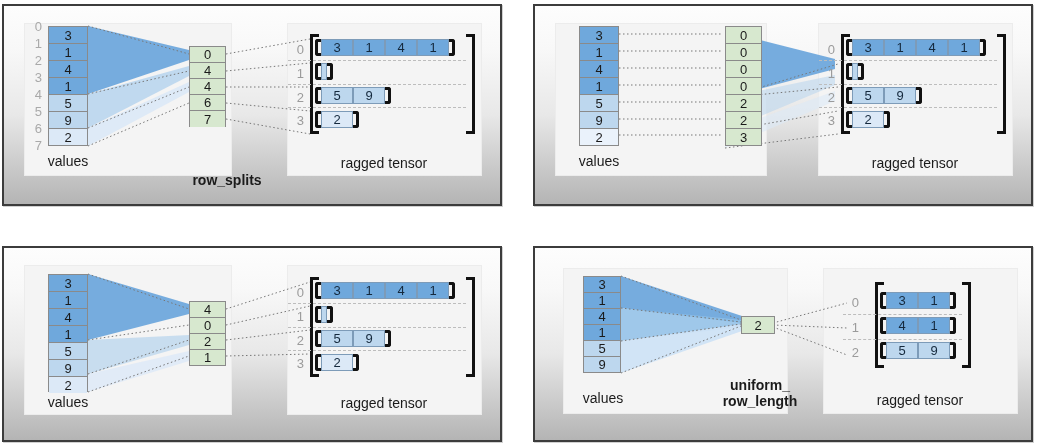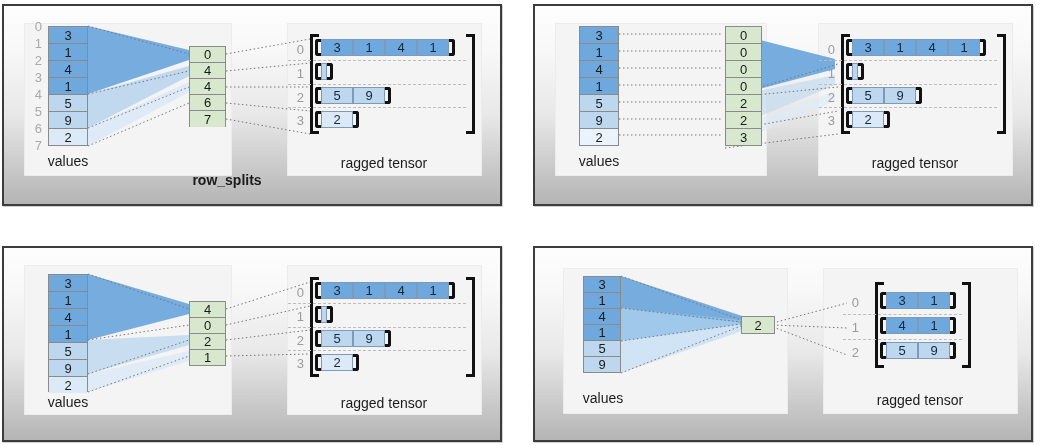--- a/index.html
+++ b/index.html
@@ -382,20 +382,22 @@
     <div class="cell b0" style="height:16px;">1</div>
     <div class="cell b1" style="height:16px;">5</div>
     <div class="cell b1" style="height:15px;">9</div>
   </div>
 
   <div class="cellcol" style="left:206px;top:68px;width:34px;height:18px;">
     <div class="cell green" style="height:16px;">2</div>
   </div>
 
   <div class="caption" style="left:28px;top:143px;width:80px;">values</div>
+  <div class="caption bold" style="left:160px;top:130px;width:130px;">uniform_
+row_length</div>
   <div class="caption" style="left:310px;top:145px;width:150px;">ragged tensor</div>
 
   <div class="rt" style="left:340px;top:34px;">
     <div class="obrk l" style="left:0px;top:0px;height:86px;"></div>
     <div class="obrk r" style="left:87px;top:0px;height:86px;"></div>
 
     <span class="rt-rowlabel" style="left:-28px;top:14px;">0</span>
     <span class="rt-rowlabel" style="left:-28px;top:39px;">1</span>
     <span class="rt-rowlabel" style="left:-28px;top:64px;">2</span>
 

